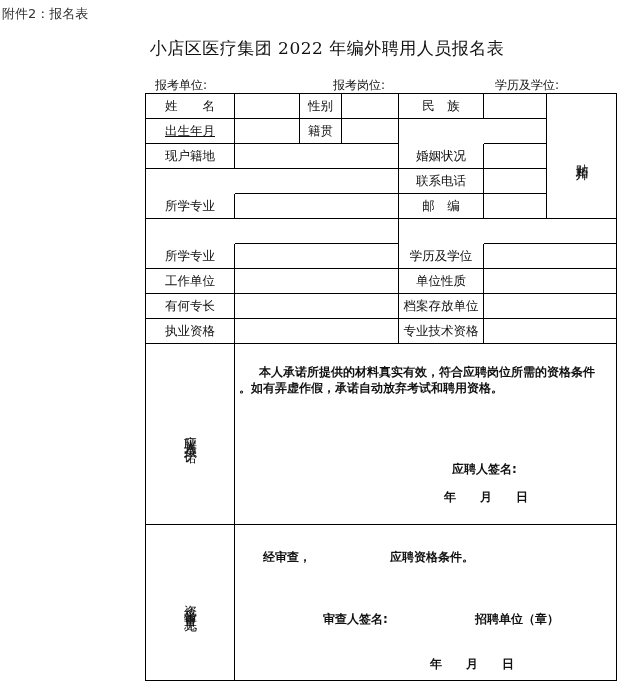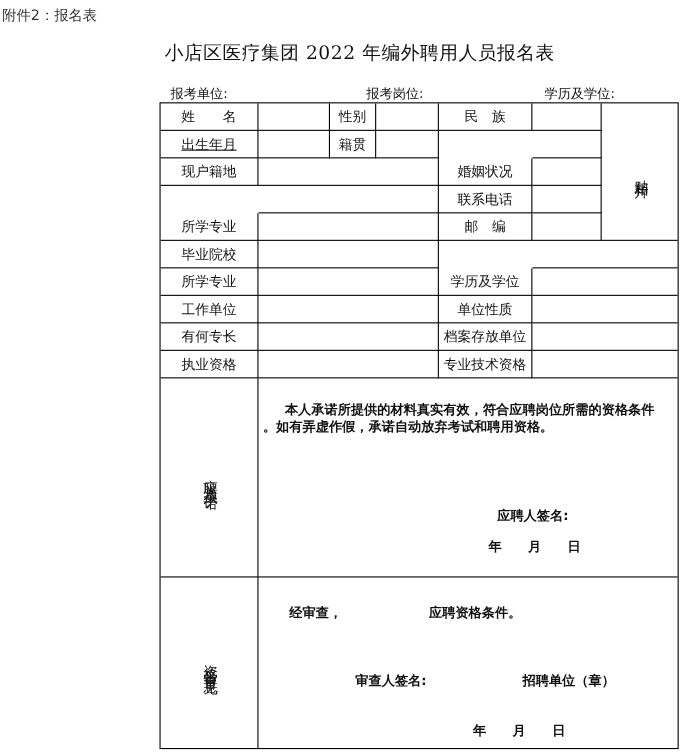--- a/index.html
+++ b/index.html
@@ -49,21 +49,20 @@
 
   <div class="cell" style="left:89px;top:75px;width:164px;height:25px;"></div>
   <div class="cell" style="left:253px;top:75px;width:85px;height:25px;">联系电话</div>
   <div class="cell" style="left:338px;top:75px;width:63px;height:25px;"></div>
 
   <div class="cell" style="left:0;top:100px;width:89px;height:25px;">所学专业</div>
   <div class="cell" style="left:89px;top:100px;width:164px;height:25px;"></div>
   <div class="cell" style="left:253px;top:100px;width:85px;height:25px;">邮　编</div>
   <div class="cell" style="left:338px;top:100px;width:63px;height:25px;"></div>
 
-  <div class="cell" style="left:0;top:125px;width:89px;height:25px;">毕业院校</div>
   <div class="cell" style="left:89px;top:125px;width:164px;height:25px;"></div>
   <div class="cell nr" style="left:338px;top:125px;width:132px;height:25px;"></div>
 
   <div class="cell" style="left:0;top:150px;width:89px;height:25px;">所学专业</div>
   <div class="cell" style="left:89px;top:150px;width:164px;height:25px;"></div>
   <div class="cell" style="left:253px;top:150px;width:85px;height:25px;">学历及学位</div>
   <div class="cell nr" style="left:338px;top:150px;width:132px;height:25px;"></div>
 
   <div class="cell" style="left:0;top:175px;width:89px;height:25px;">工作单位</div>
   <div class="cell" style="left:89px;top:175px;width:164px;height:25px;"></div>

